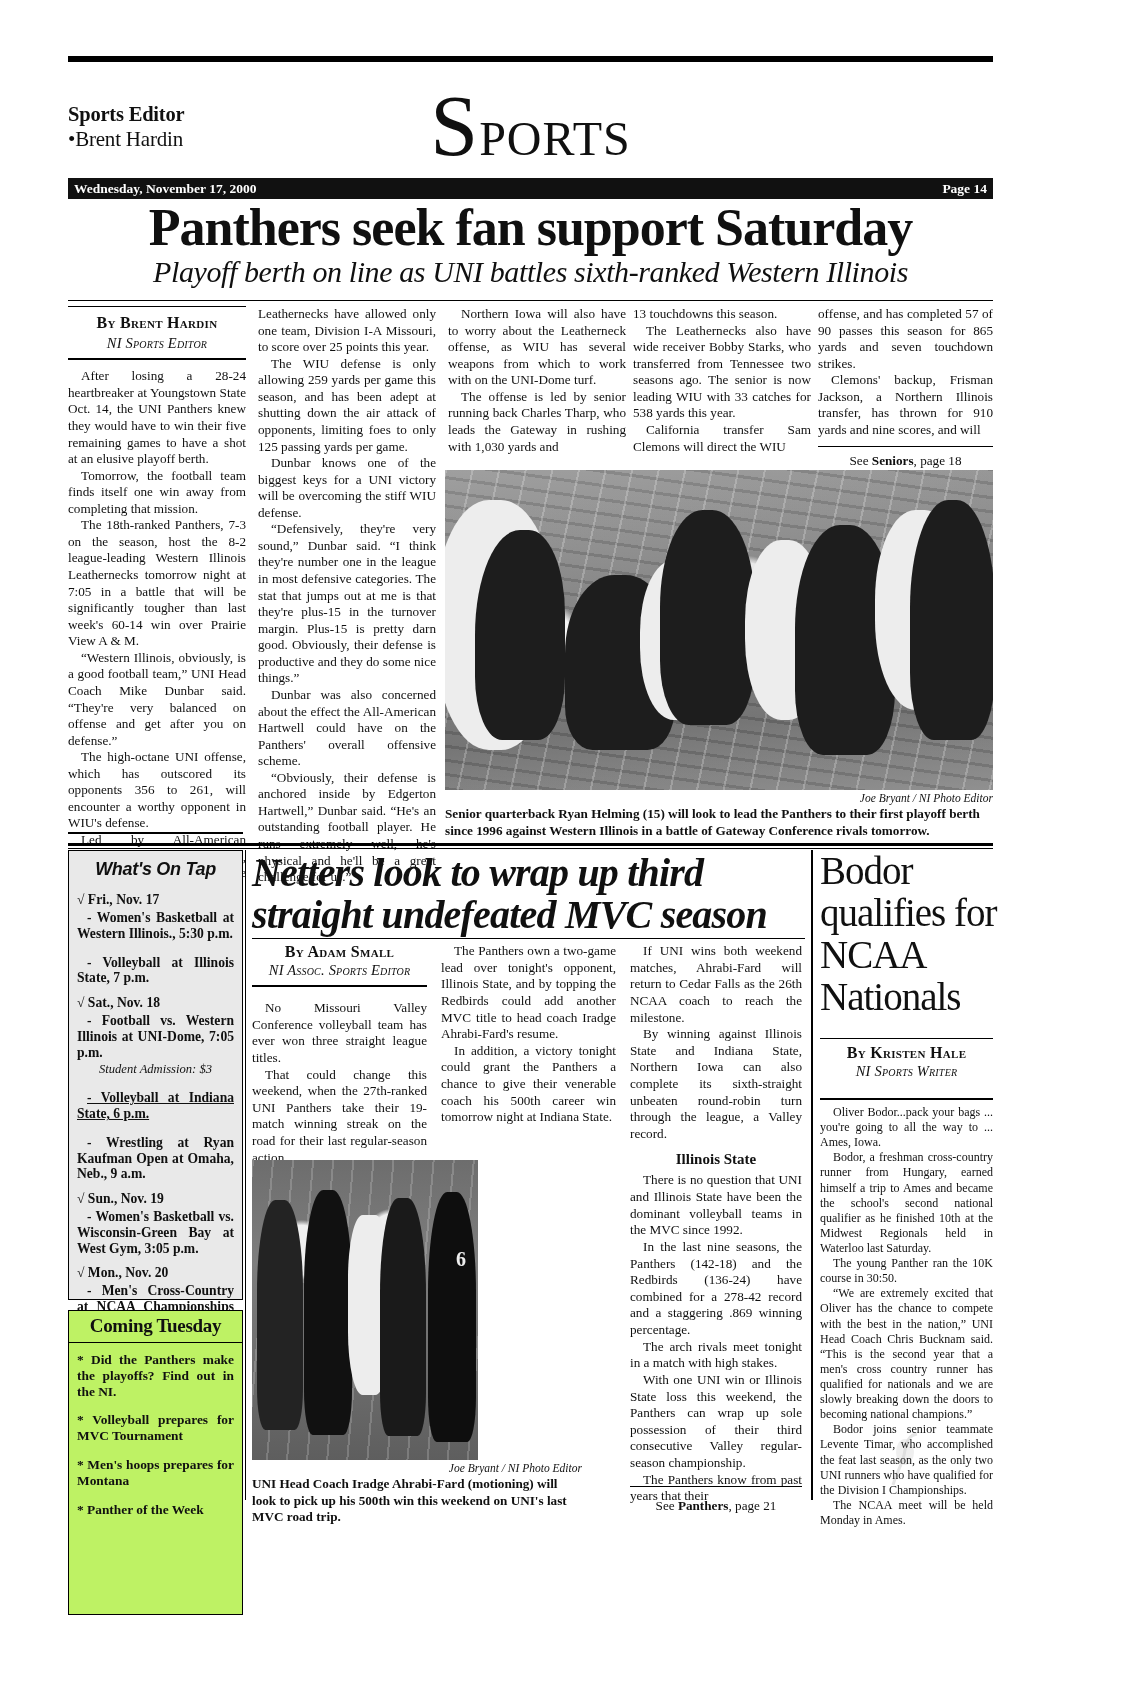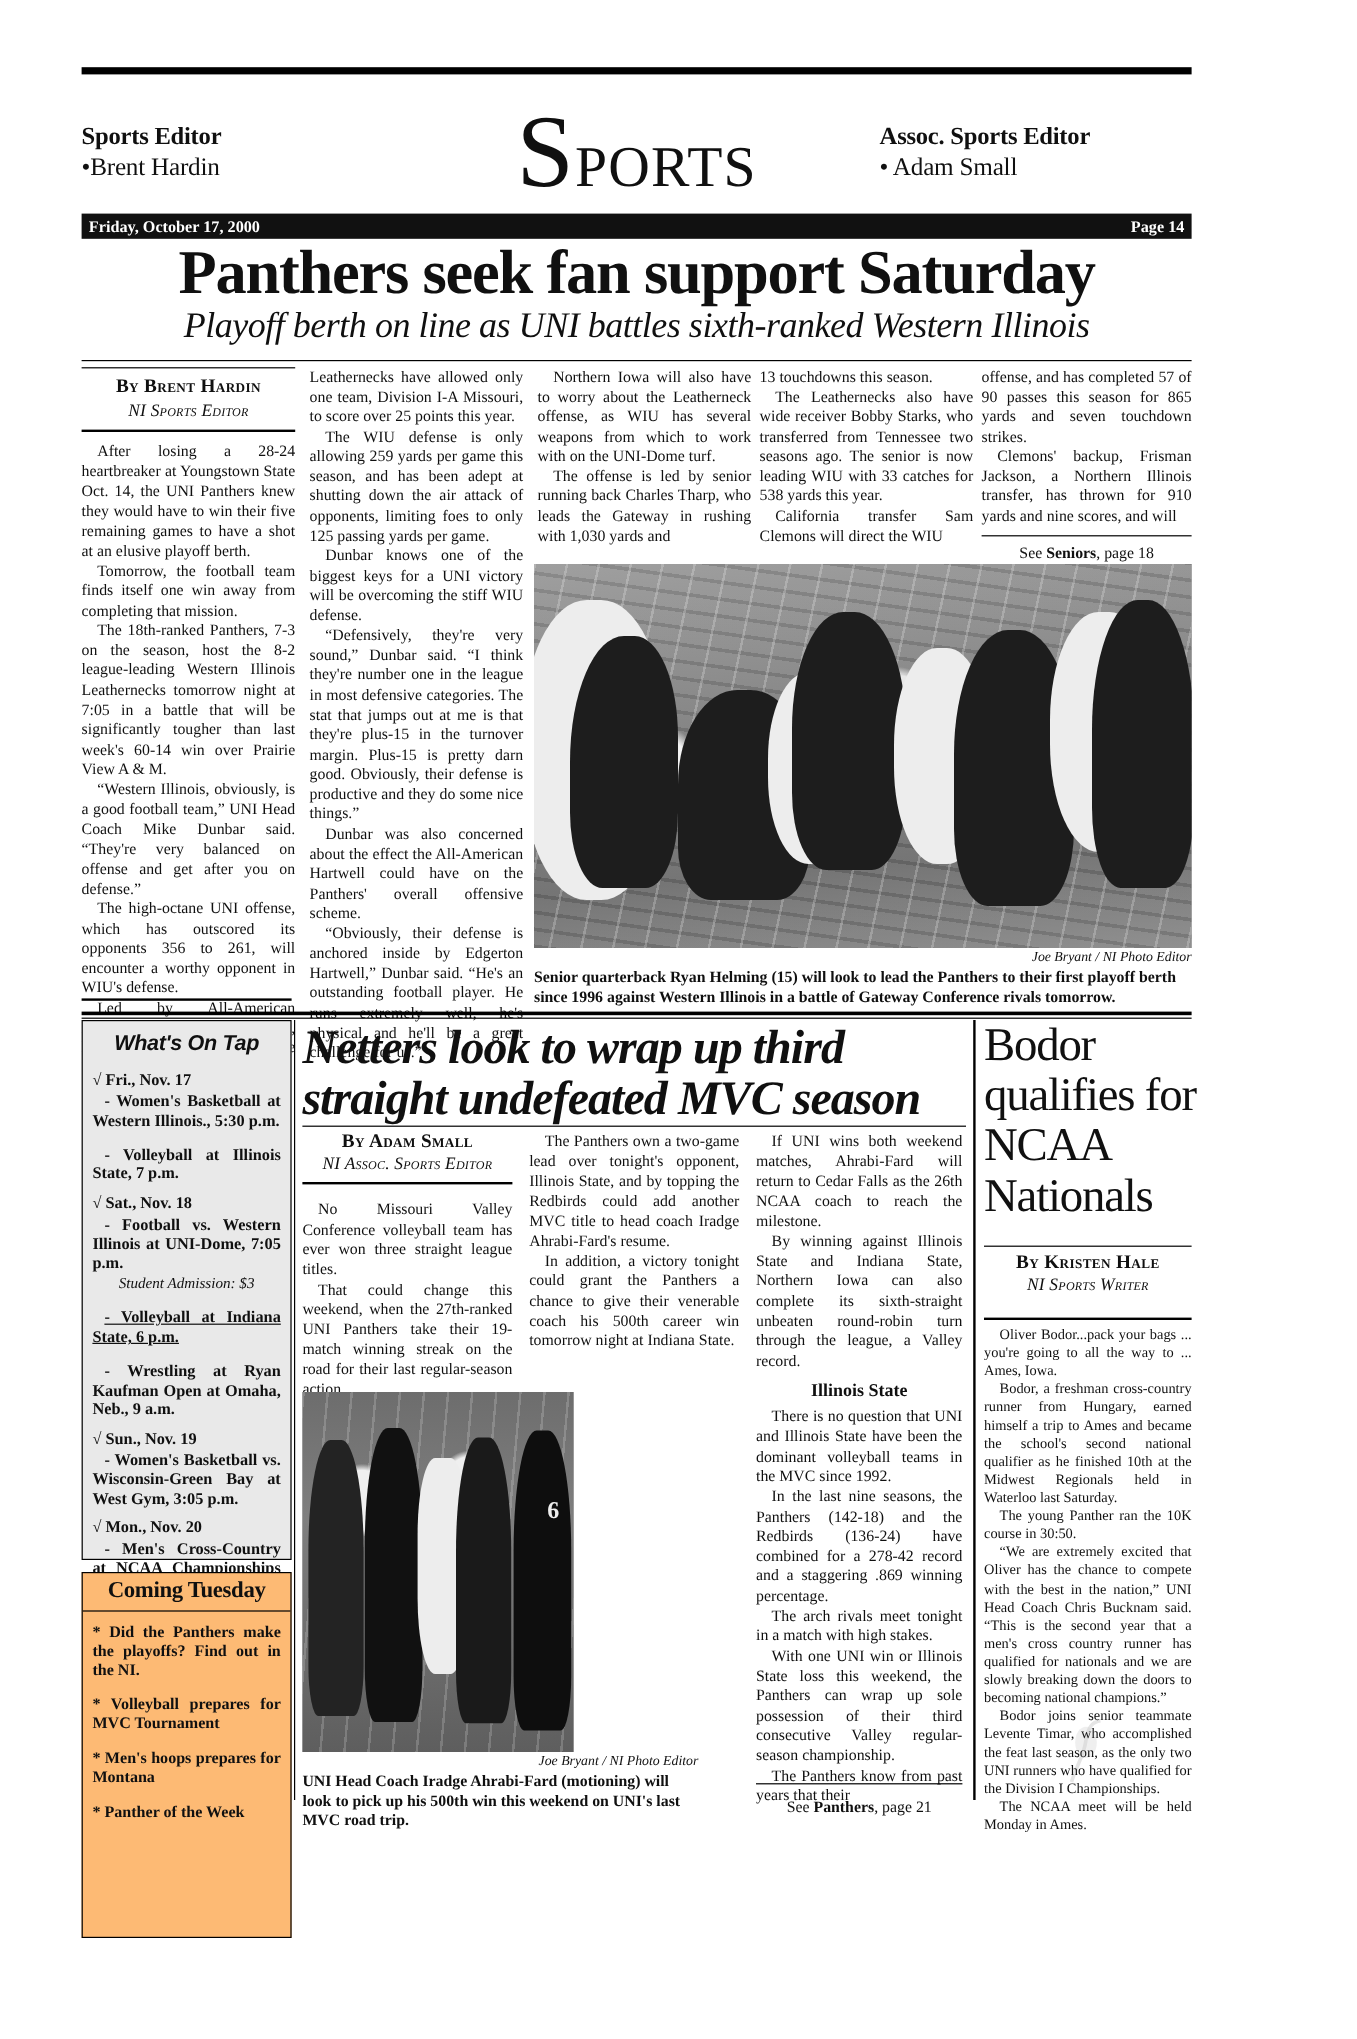--- a/index.html
+++ b/index.html
@@ -82,21 +82,21 @@
   .tapbox { position:absolute; left:68px; top:850px; width:175px; height:450px;
      border:1.5px solid #000; background:#e9e9e9; padding:8px 8px 6px 8px;
      font-family:"Liberation Serif", serif; }
   .tap-title { text-align:center; font-style:italic; font-weight:bold; font-size:18px;
      font-family:"Liberation Sans", sans-serif; letter-spacing:-0.3px; margin-bottom:12px;}
   .tap-day { font-weight:bold; font-size:13.6px; margin-top:9px; }
   .tap-item { font-weight:bold; font-size:13.6px; line-height:1.16; text-align:justify; margin-top:2px; text-indent:10px;}
   .tap-note { font-style:italic; font-size:12.6px; text-align:center; margin-top:2px; }
 
   .comingbox { position:absolute; left:68px; top:1310px; width:175px; height:305px;
-     border:1.5px solid #000; background:#fdba74; padding:6px 8px;
+     border:1.5px solid #000; background:#bef264; padding:6px 8px;
      font-family:"Liberation Serif", serif; }
   .coming-title { text-align:center; font-weight:bold; font-size:19px; letter-spacing:-0.3px;
      border-bottom:1.5px solid #000; padding-bottom:5px; margin:-2px -8px 9px -8px;}
   .coming-item { font-weight:bold; font-size:13.4px; line-height:1.18; margin-bottom:13px; text-align:justify;}
 
   
   .netters-head { position:absolute; left:252px; top:852px; width:553px;
      font-family:"Liberation Serif", serif; font-style:italic; font-weight:bold;
      font-size:40px; line-height:1.04; letter-spacing:-0.8px; }
   .netters-rule { position:absolute; left:252px; top:938px; width:553px; height:1px; background:#000; }
@@ -164,28 +164,24 @@
   <div class="rule-top"></div>
 
   <div class="masthead">
     <div class="ed-left">
       <div class="ed-title">Sports Editor</div>
       <div class="ed-name">•Brent Hardin</div>
     </div>
     <div class="sports-word">
       <span class="cap">S</span><span class="sm">PORTS</span>
     </div>
-    <div class="ed-right">
-      <div class="ed-title">Assoc.  Sports Editor</div>
-      <div class="ed-name">• Adam Small</div>
-    </div>
   </div>
 
   <div class="datebar">
-    <span>Friday,  October 17, 2000</span>
+    <span>Wednesday,  November 17, 2000</span>
     <span>Page 14</span>
   </div>
 
   <div class="headline-main">Panthers seek fan support Saturday</div>
   <div class="deck-main">Playoff berth on line as UNI battles sixth-ranked Western Illinois</div>
   <div class="rule-underdeck"></div>
 
   <div class="story-cols">
 
     <div class="col c1">

